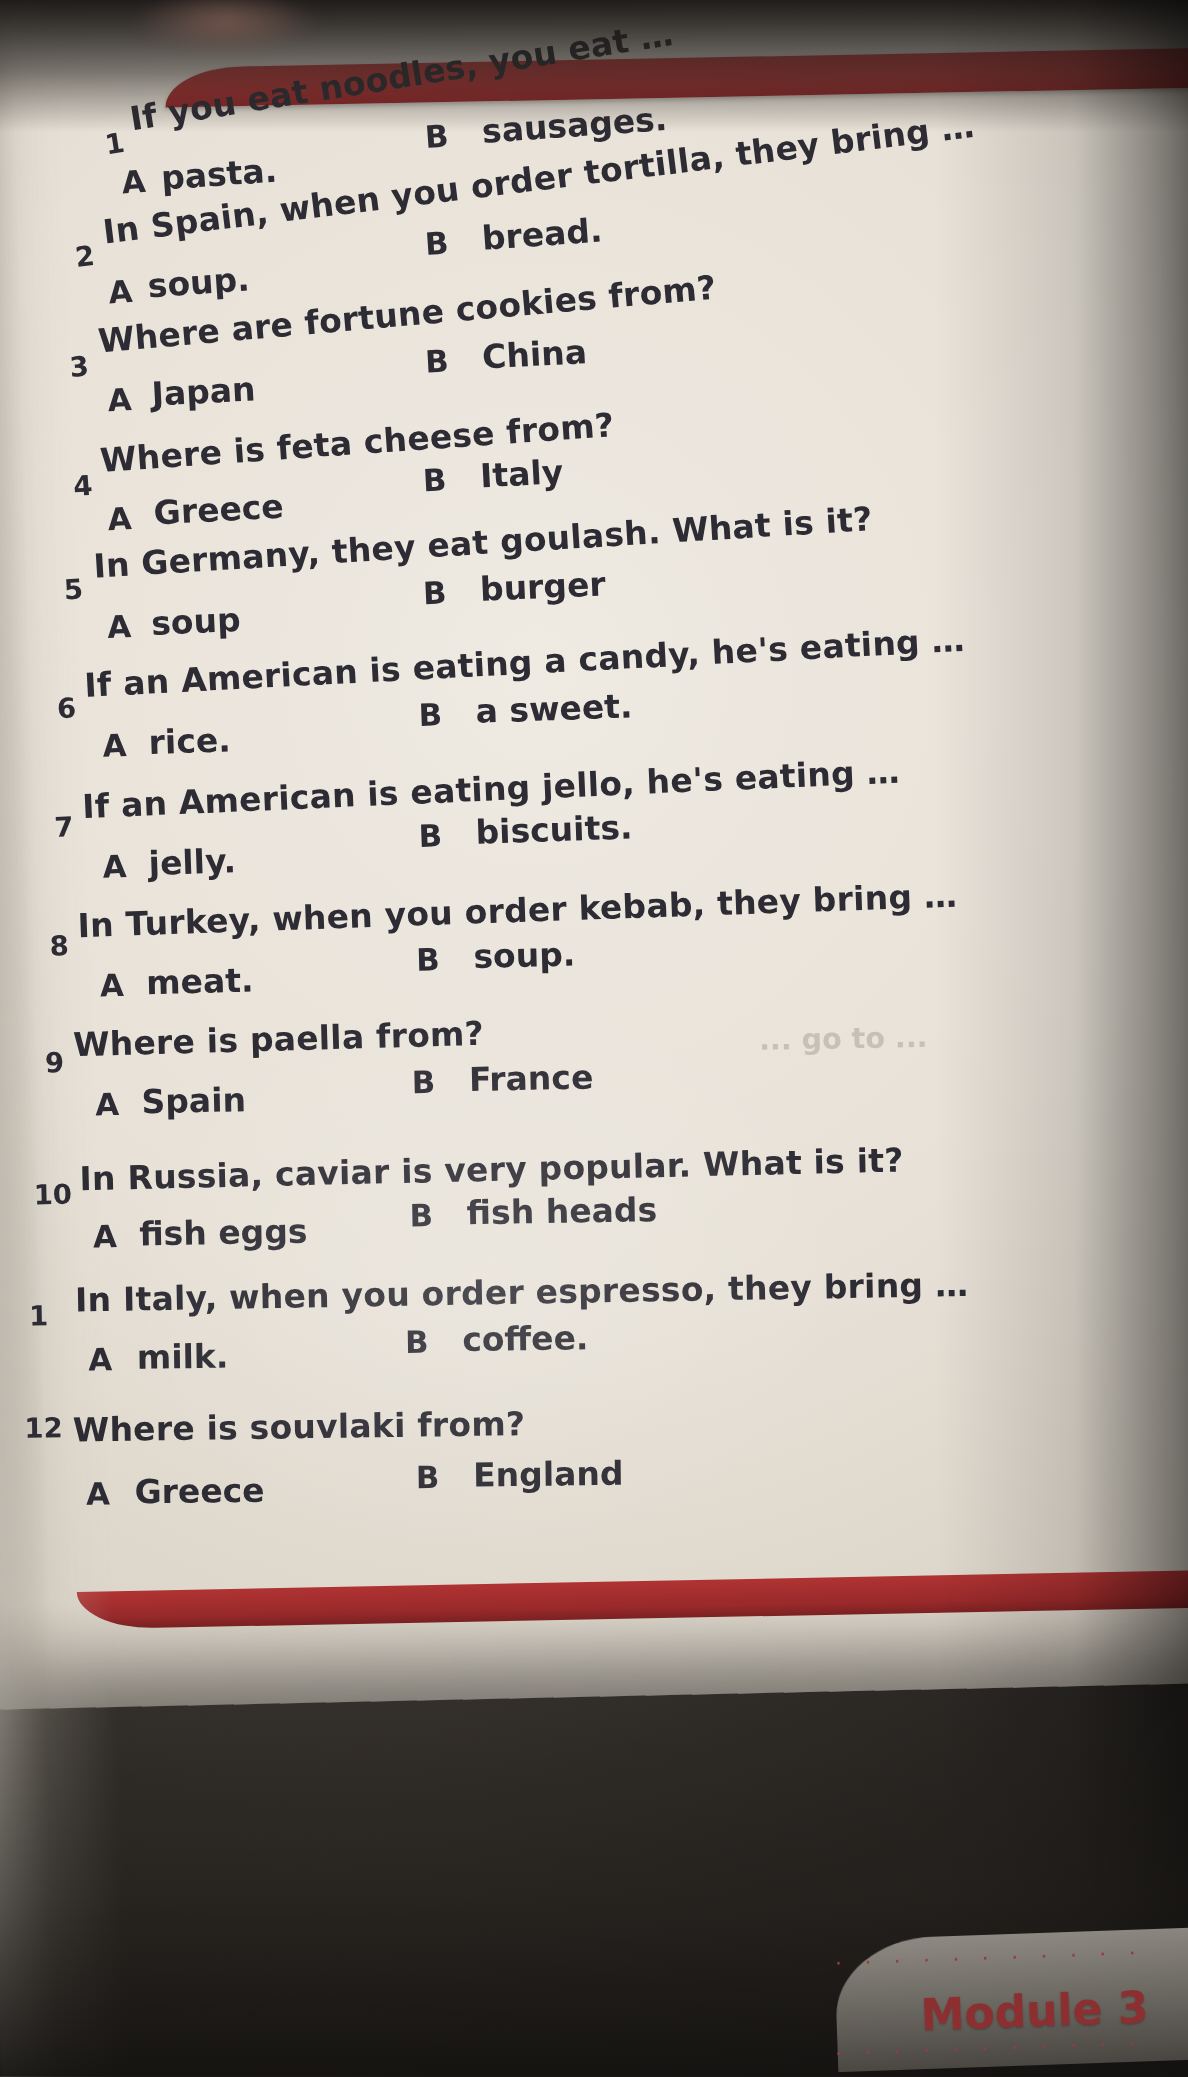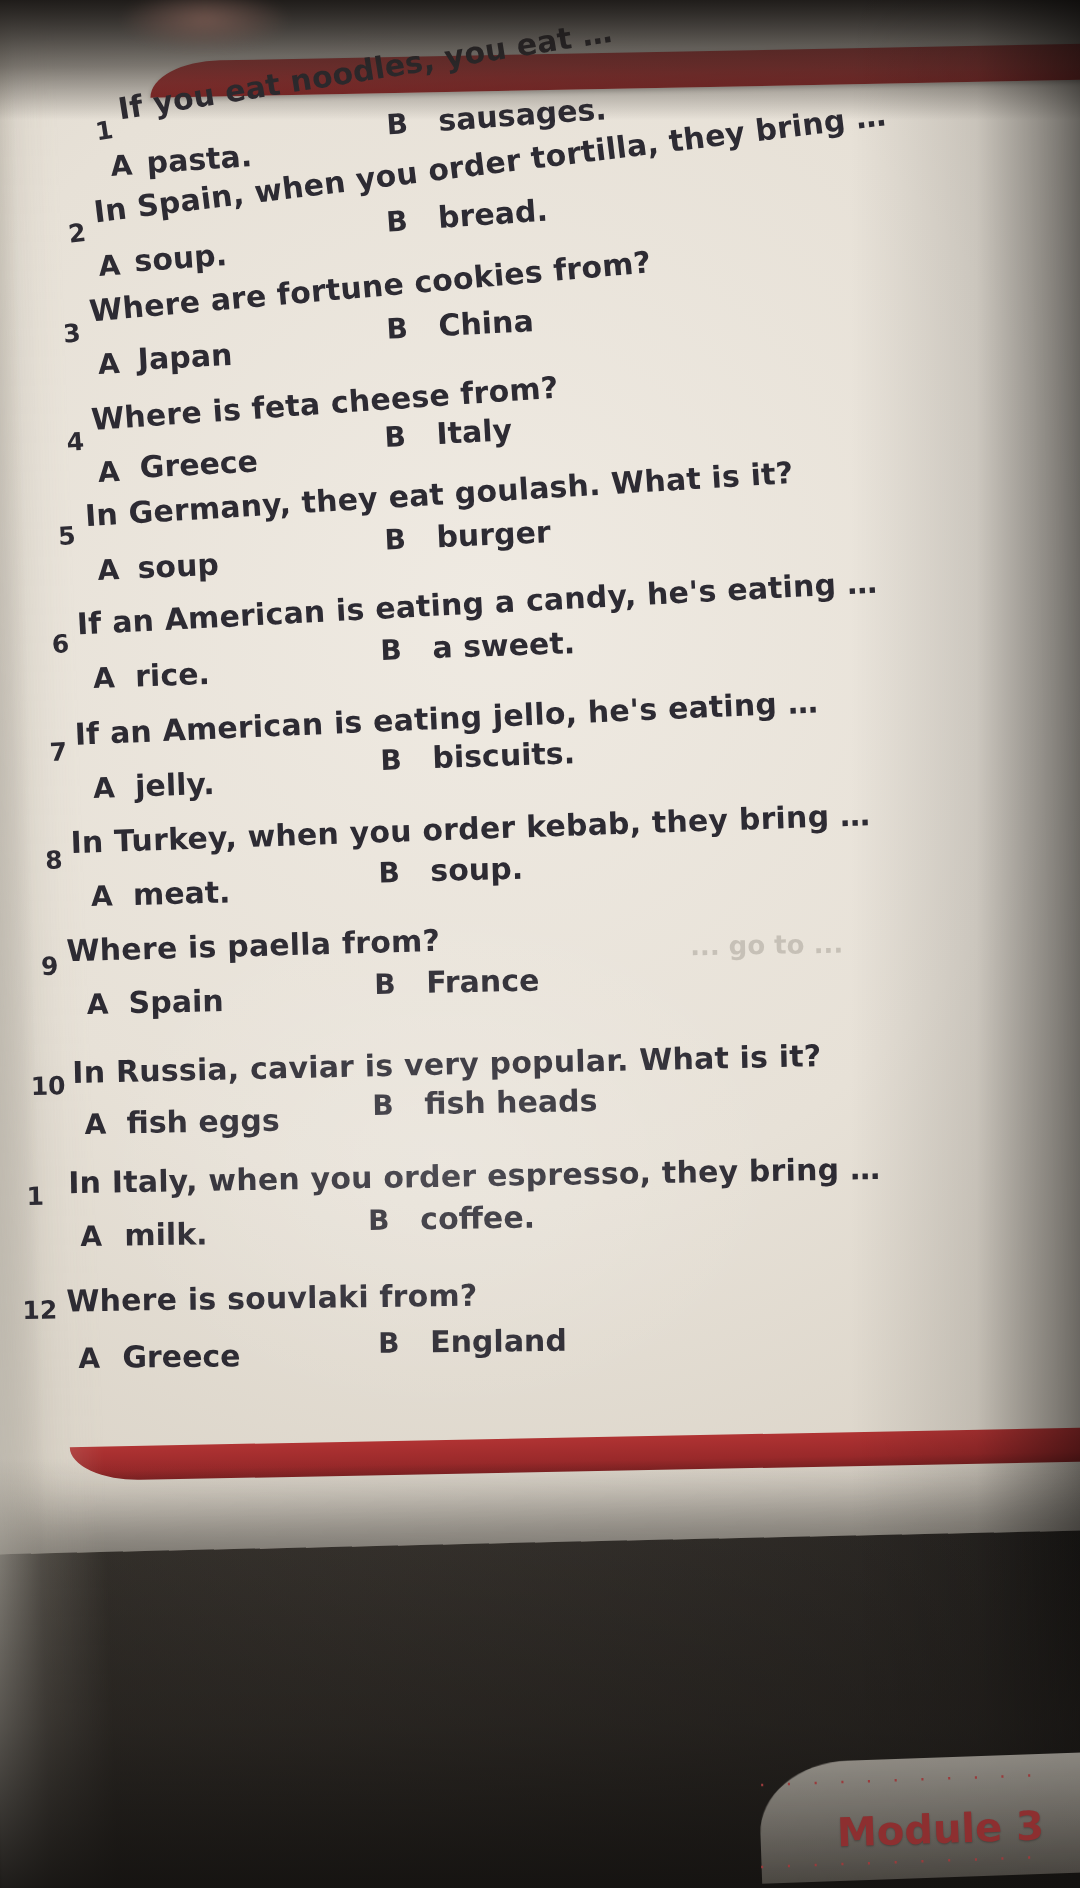--- a/index.html
+++ b/index.html
@@ -325,21 +325,21 @@
       <span class="q stem" style="left:42px; top:0;">In Italy, when you order espresso, they bring …</span>
     </div>
     <div class="row" style="left:80px; top:1206px; transform:rotate(-0.8deg);">
       <span class="q optlab" style="left:0; top:14px;">A</span>
       <span class="q opttxt" style="left:44px; top:12px;">milk.</span>
       <span class="q optlab" style="left:288px; top:2px;">B</span>
       <span class="q opttxt" style="left:340px; top:0;">coffee.</span>
     </div>
 
     <div class="row" style="left:22px; top:1284px; transform:rotate(-0.8deg);">
-      <span class="q num" style="left:0; top:12px;">12</span>
+      <span class="q num" style="left:0; top:0;">12</span>
       <span class="q stem" style="left:44px; top:0;">Where is souvlaki from?</span>
     </div>
     <div class="row" style="left:78px; top:1328px; transform:rotate(-0.6deg);">
       <span class="q optlab" style="left:0; top:14px;">A</span>
       <span class="q opttxt" style="left:44px; top:12px;">Greece</span>
       <span class="q optlab" style="left:300px; top:2px;">B</span>
       <span class="q opttxt" style="left:352px; top:0;">England</span>
     </div>
 
     <span class="ghost" style="left:690px; top:930px;">... go to ...</span>

